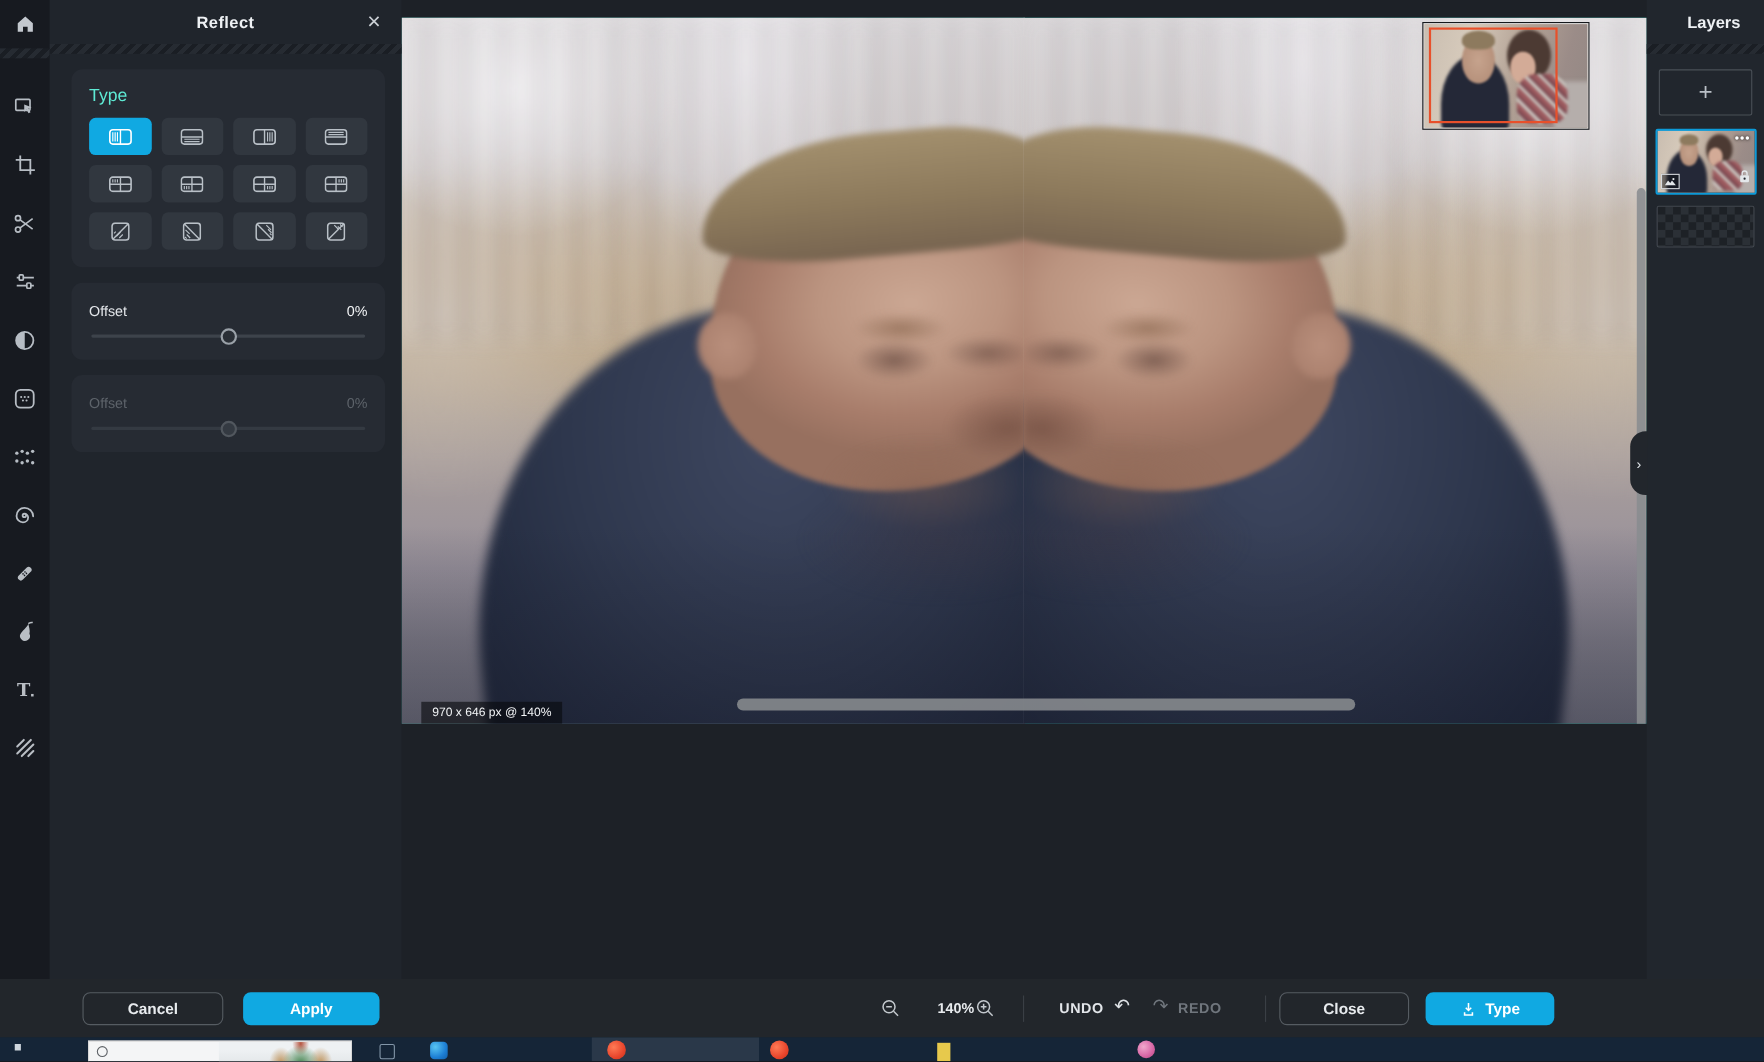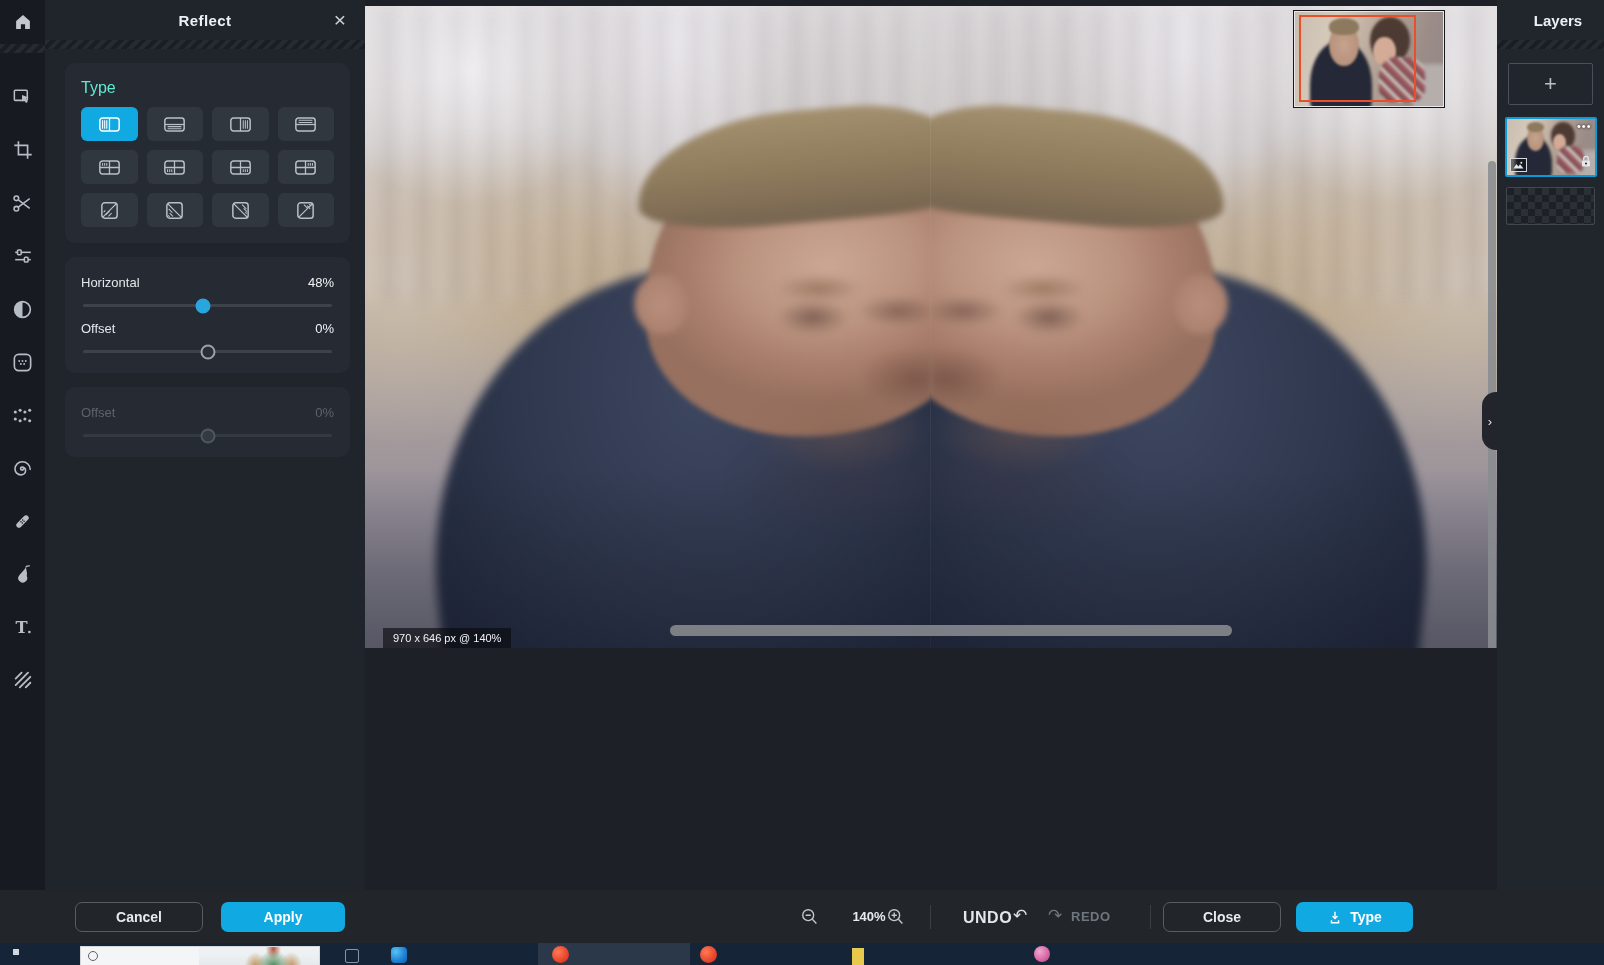--- a/index.html
+++ b/index.html
@@ -33,21 +33,21 @@
   .s-value{color:#f2f4f6;}
   .track{position:relative;height:3px;border-radius:2px;background:#3d434b;margin:0 2px;}
   .thumb{position:absolute;top:50%;width:15px;height:15px;border-radius:50%;transform:translate(-50%,-50%);
          background:#2a2f36;border:2px solid #9aa1a8;box-sizing:border-box;cursor:pointer;}
   .thumb[data-thumb="blue"]{background:#2aa6de;border-color:#2aa6de;}
   .slider-group.disabled .s-head,.slider-group.disabled .s-value{color:#5d636a;}
   .slider-group.disabled .track{background:#343a42;}
   .slider-group.disabled .thumb{background:#343a42;border-color:#51575e;}
 
   
-  #canvas{position:absolute;left:365px;top:6px;width:1132px;height:642px;overflow:hidden;background:#0f766e;}
+  #canvas{position:absolute;left:365px;top:16px;width:1132px;height:642px;overflow:hidden;background:#0f766e;}
   .half{position:absolute;top:0;width:50.1%;height:100%;overflow:hidden;}
   .half.L{left:0;} .half.R{left:49.9%;transform:scaleX(-1);}
   .ph-bg{position:absolute;inset:0;background:
     radial-gradient(38% 30% at 18% 10%,rgba(247,246,248,.95),transparent 70%),
     radial-gradient(30% 42% at 55% 6%,rgba(240,238,242,.85),transparent 70%),
     radial-gradient(45% 35% at 6% 42%,rgba(208,198,188,.75),transparent 75%),
     radial-gradient(55% 28% at 22% 38%,rgba(196,166,122,.6),transparent 70%),
     radial-gradient(60% 26% at 70% 40%,rgba(188,160,122,.45),transparent 75%),
     linear-gradient(180deg,#dcd9db 0%,#cfc9c8 22%,#c3b4a2 38%,#b7a68f 48%,#a99e9b 62%,#98919b 78%,#8d8994 92%,#8a8793 100%);}
   .ph-bg::before{content:"";position:absolute;left:0;top:0;width:100%;height:46%;
@@ -120,21 +120,21 @@
   .bbtn.ghost{border:1px solid #565c62;background:transparent;}
   .bbtn.blue{background:#10a9e2;color:#fff;}
   #btn-cancel{left:75px;width:128px;}
   #btn-apply{left:221px;width:124px;}
   #btn-close{left:1163px;width:118px;}
   #btn-save{left:1296px;width:117px;gap:7px;}
   .zicon{position:absolute;top:17px;color:#c3c8cd;cursor:pointer;}
   #zoom-out{left:800px;} #zoom-in{left:886px;}
   #zoom-val{position:absolute;left:843px;top:19px;width:52px;text-align:center;font-size:13px;font-weight:bold;color:#e8ebee;cursor:pointer;}
   .vsep{position:absolute;top:15px;width:1px;height:24px;background:#3a3f45;}
-  #undo{position:absolute;left:963px;top:19px;font-size:16px;font-weight:bold;color:#e3e6ea;letter-spacing:.5px;cursor:pointer;}
+  #undo{position:absolute;left:963px;top:19px;font-size:13px;font-weight:bold;color:#e3e6ea;letter-spacing:.5px;cursor:pointer;}
   #undo-ic{position:absolute;left:1013px;top:15px;font-size:17px;color:#dfe3e7;cursor:pointer;}
   #redo-ic{position:absolute;left:1048px;top:15px;font-size:17px;color:#70767d;cursor:pointer;}
   #redo{position:absolute;left:1071px;top:19px;font-size:13px;font-weight:bold;color:#70767d;letter-spacing:.5px;cursor:pointer;}
 
   
   #taskbar{position:absolute;left:0;top:943px;width:1604px;height:22px;background:#152537;overflow:hidden;z-index:50;}
   #tb-start{position:absolute;left:13px;top:6px;width:13px;height:13px;
     background:conic-gradient(#cfd6dd 0 100%);
     -webkit-mask:conic-gradient(from 0deg,#000 0 100%);
     clip-path:polygon(0 0,46% 0,46% 46%,0 46%);}
@@ -360,29 +360,20 @@
               <path d="M1.5 14.5 14.5 1.5" stroke-width="1.2"></path>
               <path d="M6.5 2.5 10 6M9.5 3.5l3 3M11.5 2l2 2" stroke-width="1"></path>
             </svg>
         </div>
       </div>
     </div>
 
     <div class="card slider-group">
       <div class="slider-row">
         <div class="s-head">
-          <span>Horizontal</span>
-          <span class="s-value">48%</span>
-        </div>
-        <div class="track">
-          <div class="thumb" data-thumb="blue" style="left: 48%;"></div>
-        </div>
-      </div>
-      <div class="slider-row">
-        <div class="s-head">
           <span>Offset</span>
           <span class="s-value">0%</span>
         </div>
         <div class="track">
           <div class="thumb" data-thumb="gray" style="left: 50%;"></div>
         </div>
       </div>
     </div>
 
     <div class="card slider-group disabled">

